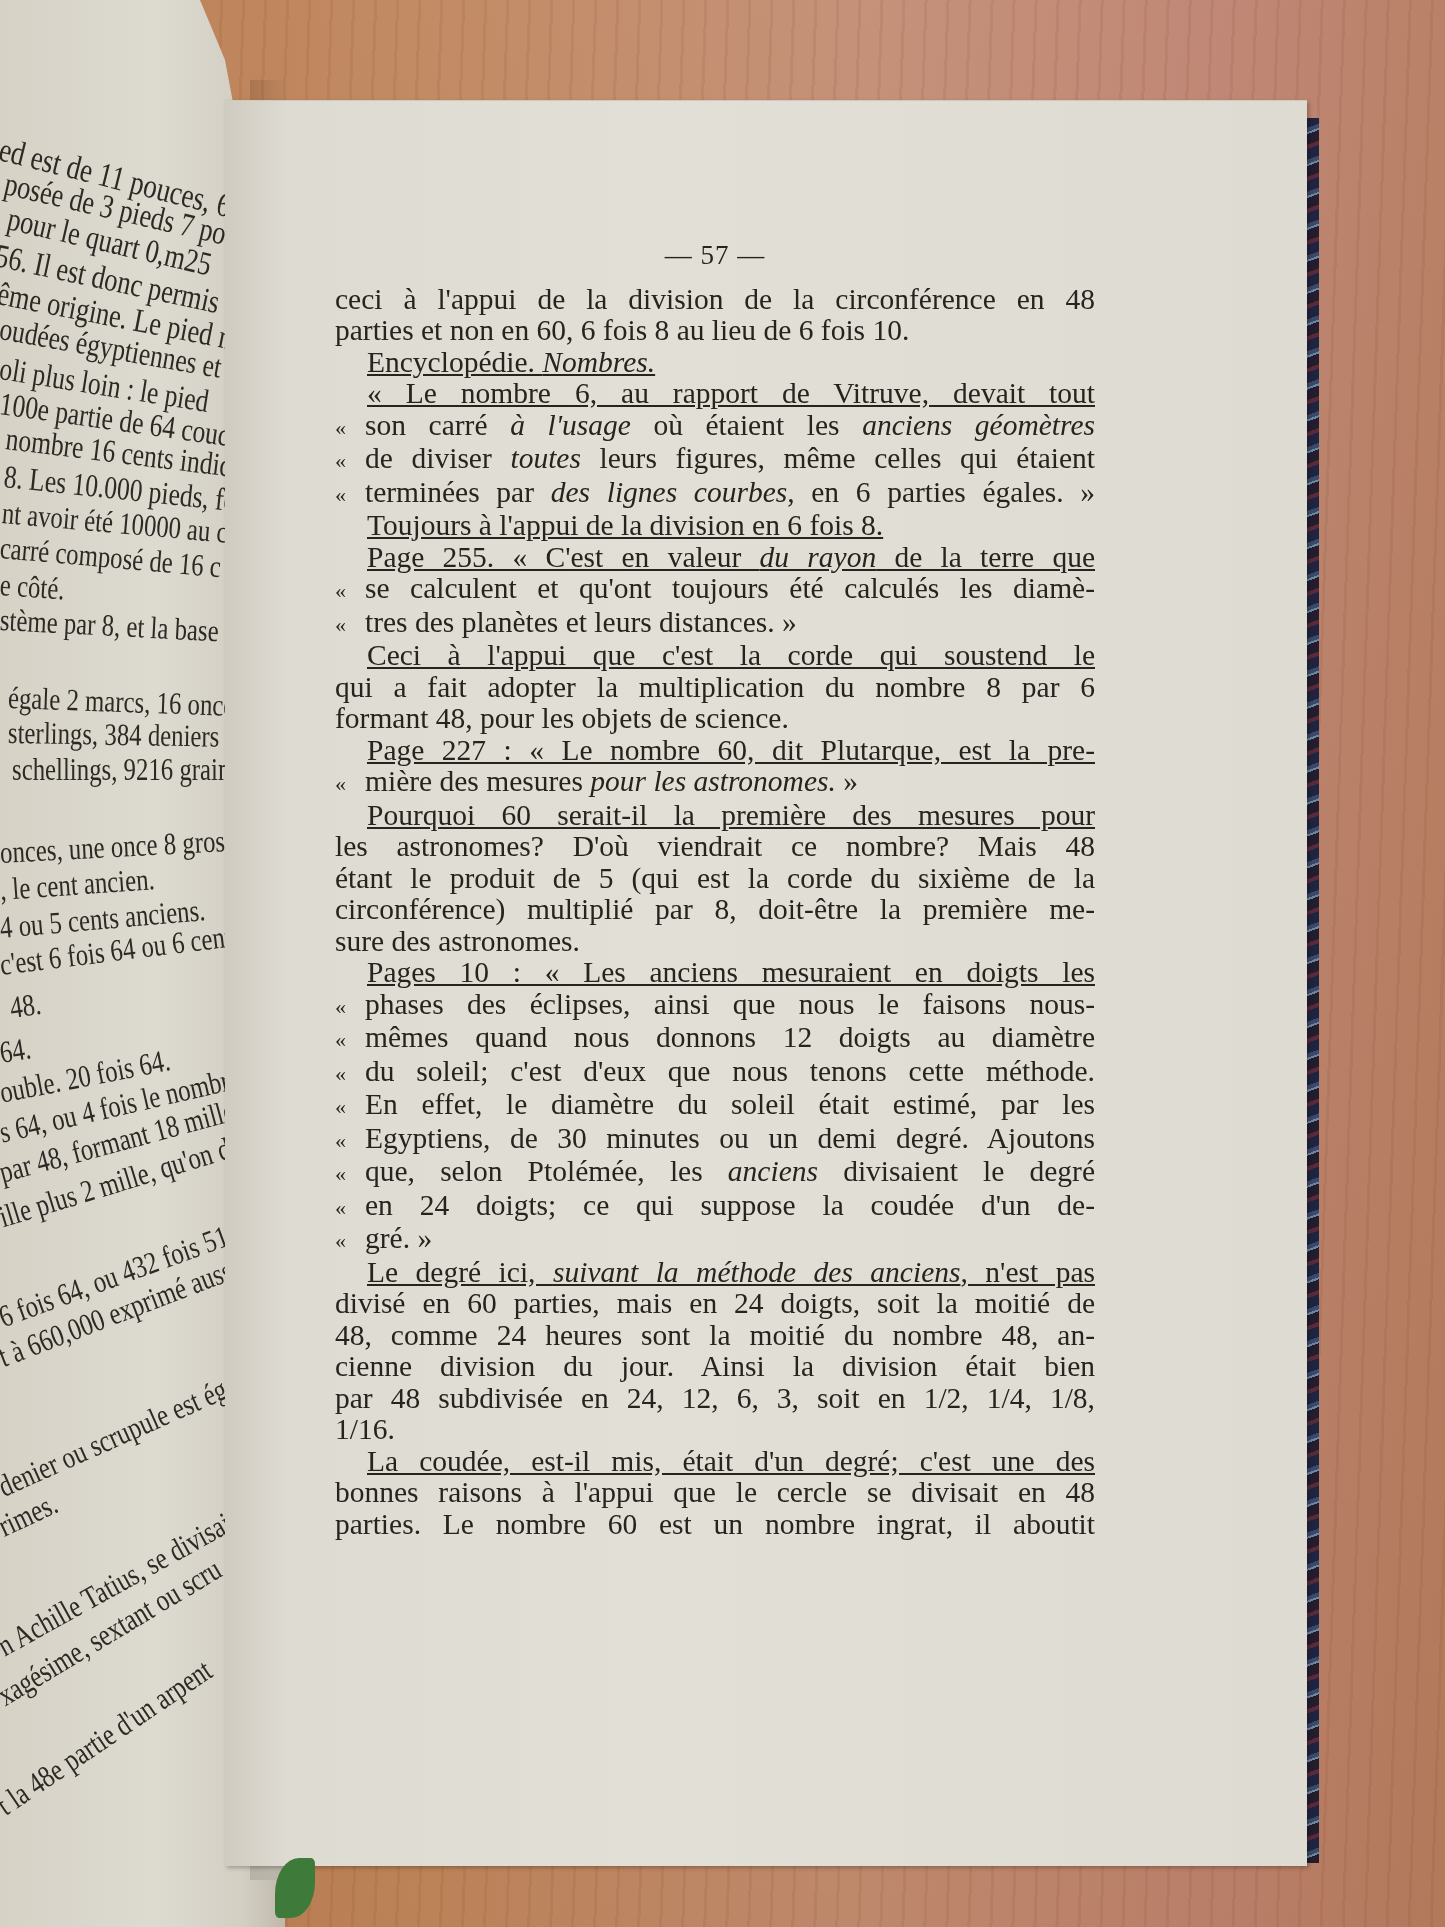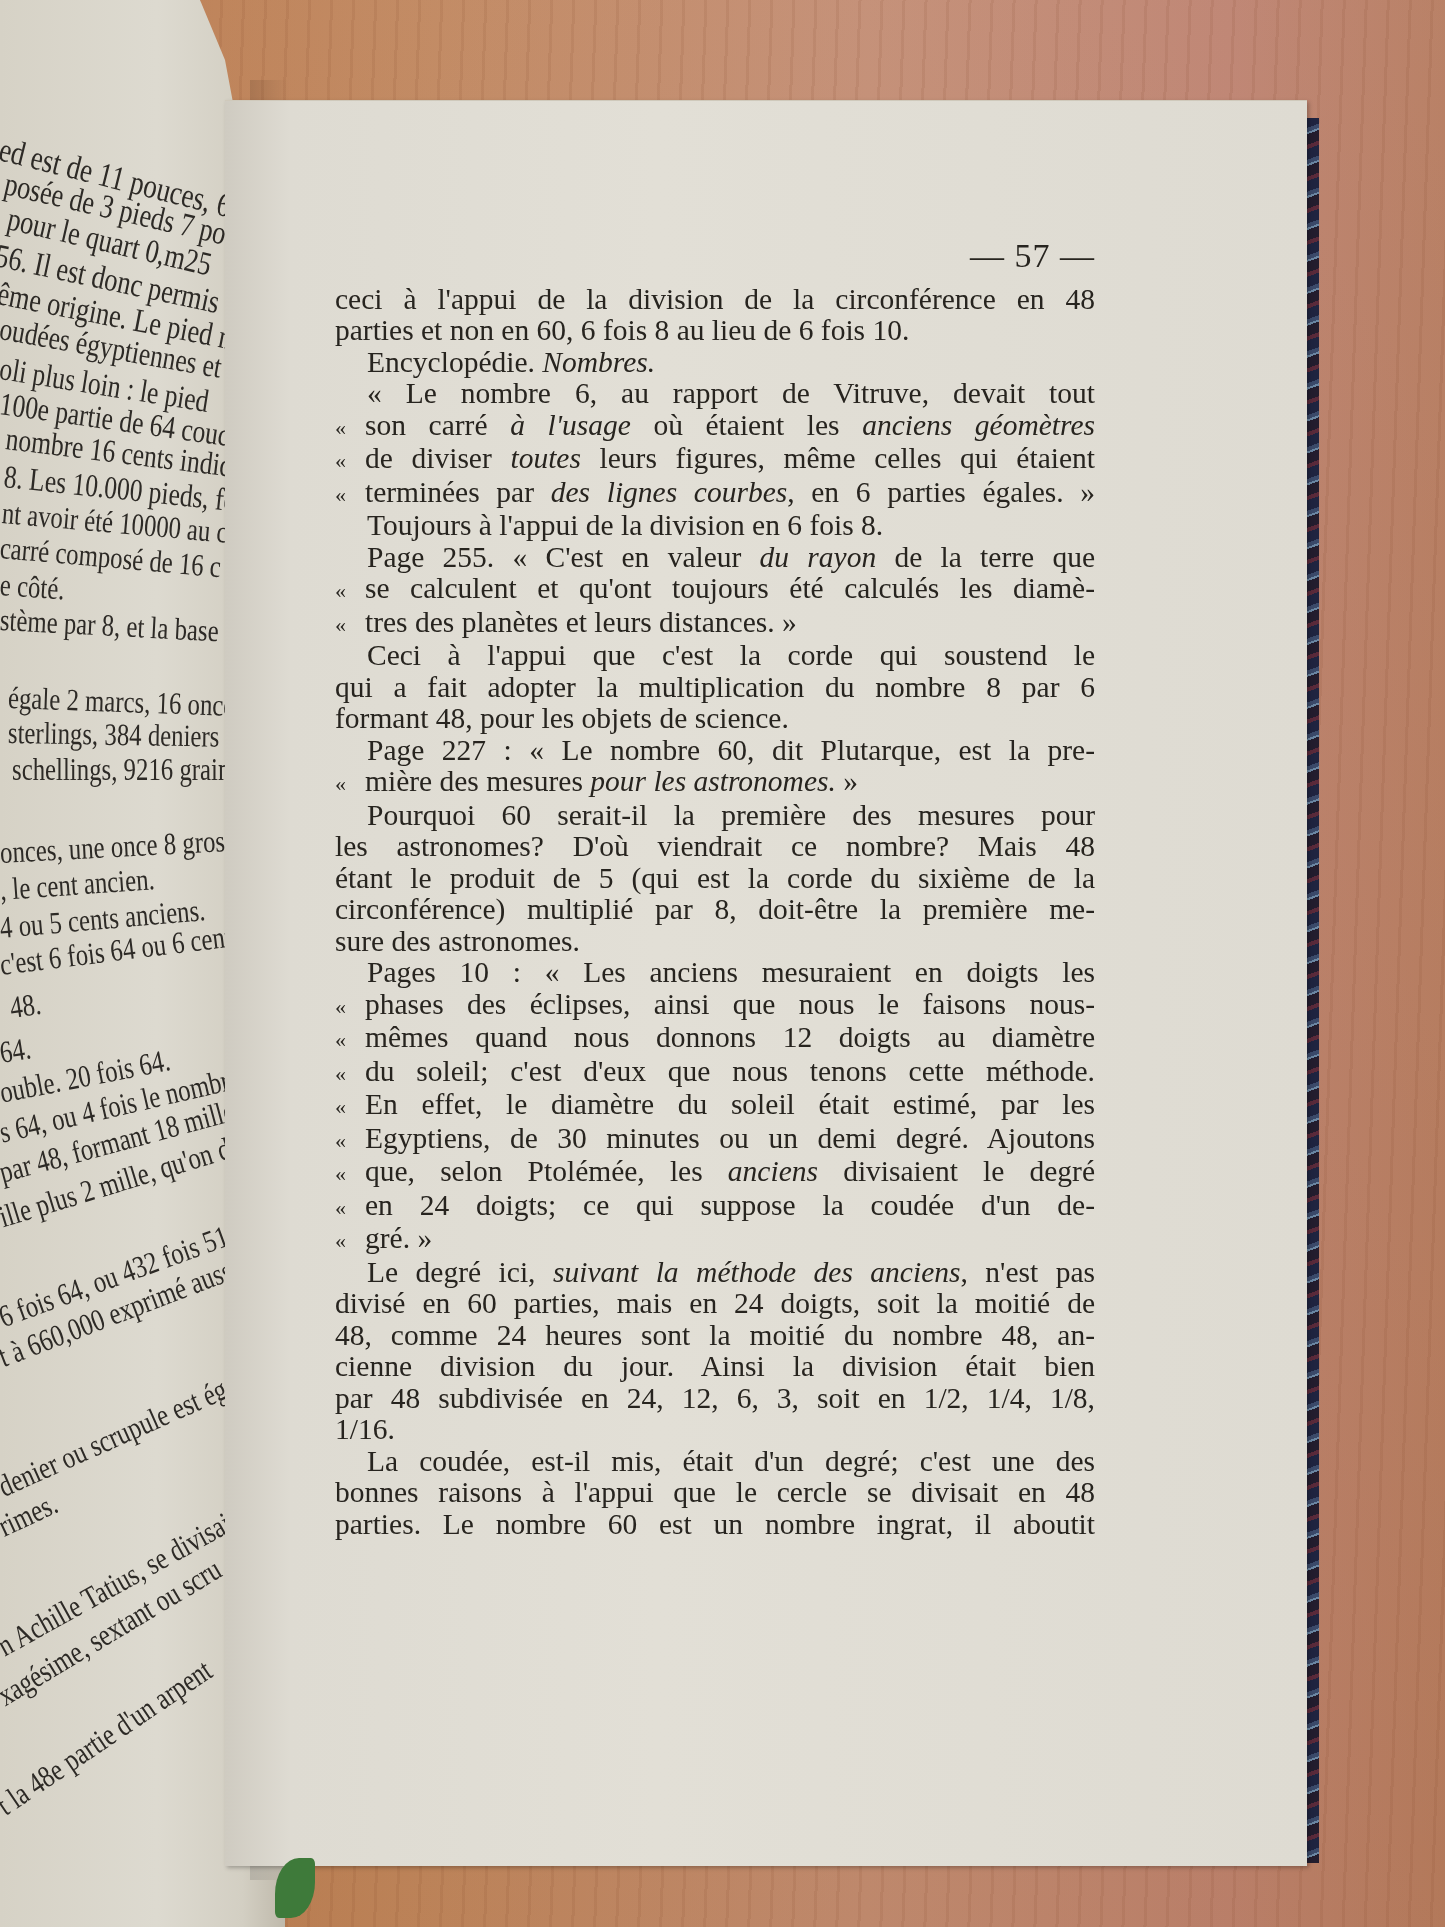--- a/index.html
+++ b/index.html
@@ -43,25 +43,25 @@
   }
   .leaf {
     position:absolute; left:275px; top:1858px; width:40px; height:60px;
     background:#3e7a3a; border-radius:60% 10% 60% 10%;
   }
   .text-block {
     position:absolute; left:335px; top:240px; width:760px;
     color:#27241f; font-size:29.5px; line-height:31.5px;
   }
   .page-number {
-    text-align:right; font-size:34px; margin-bottom:12px; letter-spacing:1px;
+    text-align:center; font-size:27px; margin-bottom:12px; letter-spacing:1px;
   }
   .line { white-space:nowrap; text-align:justify; text-align-last:justify; }
   .line.last { text-align-last:left; }
-  .indent { padding-left:32px; }
+  .indent { padding-left:32px;text-decoration:underline; }
   .quote { padding-left:0; }
   .quote .qm { display:inline-block; width:30px; font-size:22px; }
   i { font-style:italic; }
 </style>
 </head>
 <body>
 
 <div class="wood-top"></div>
 
 <div class="left-page" id="left-page">

